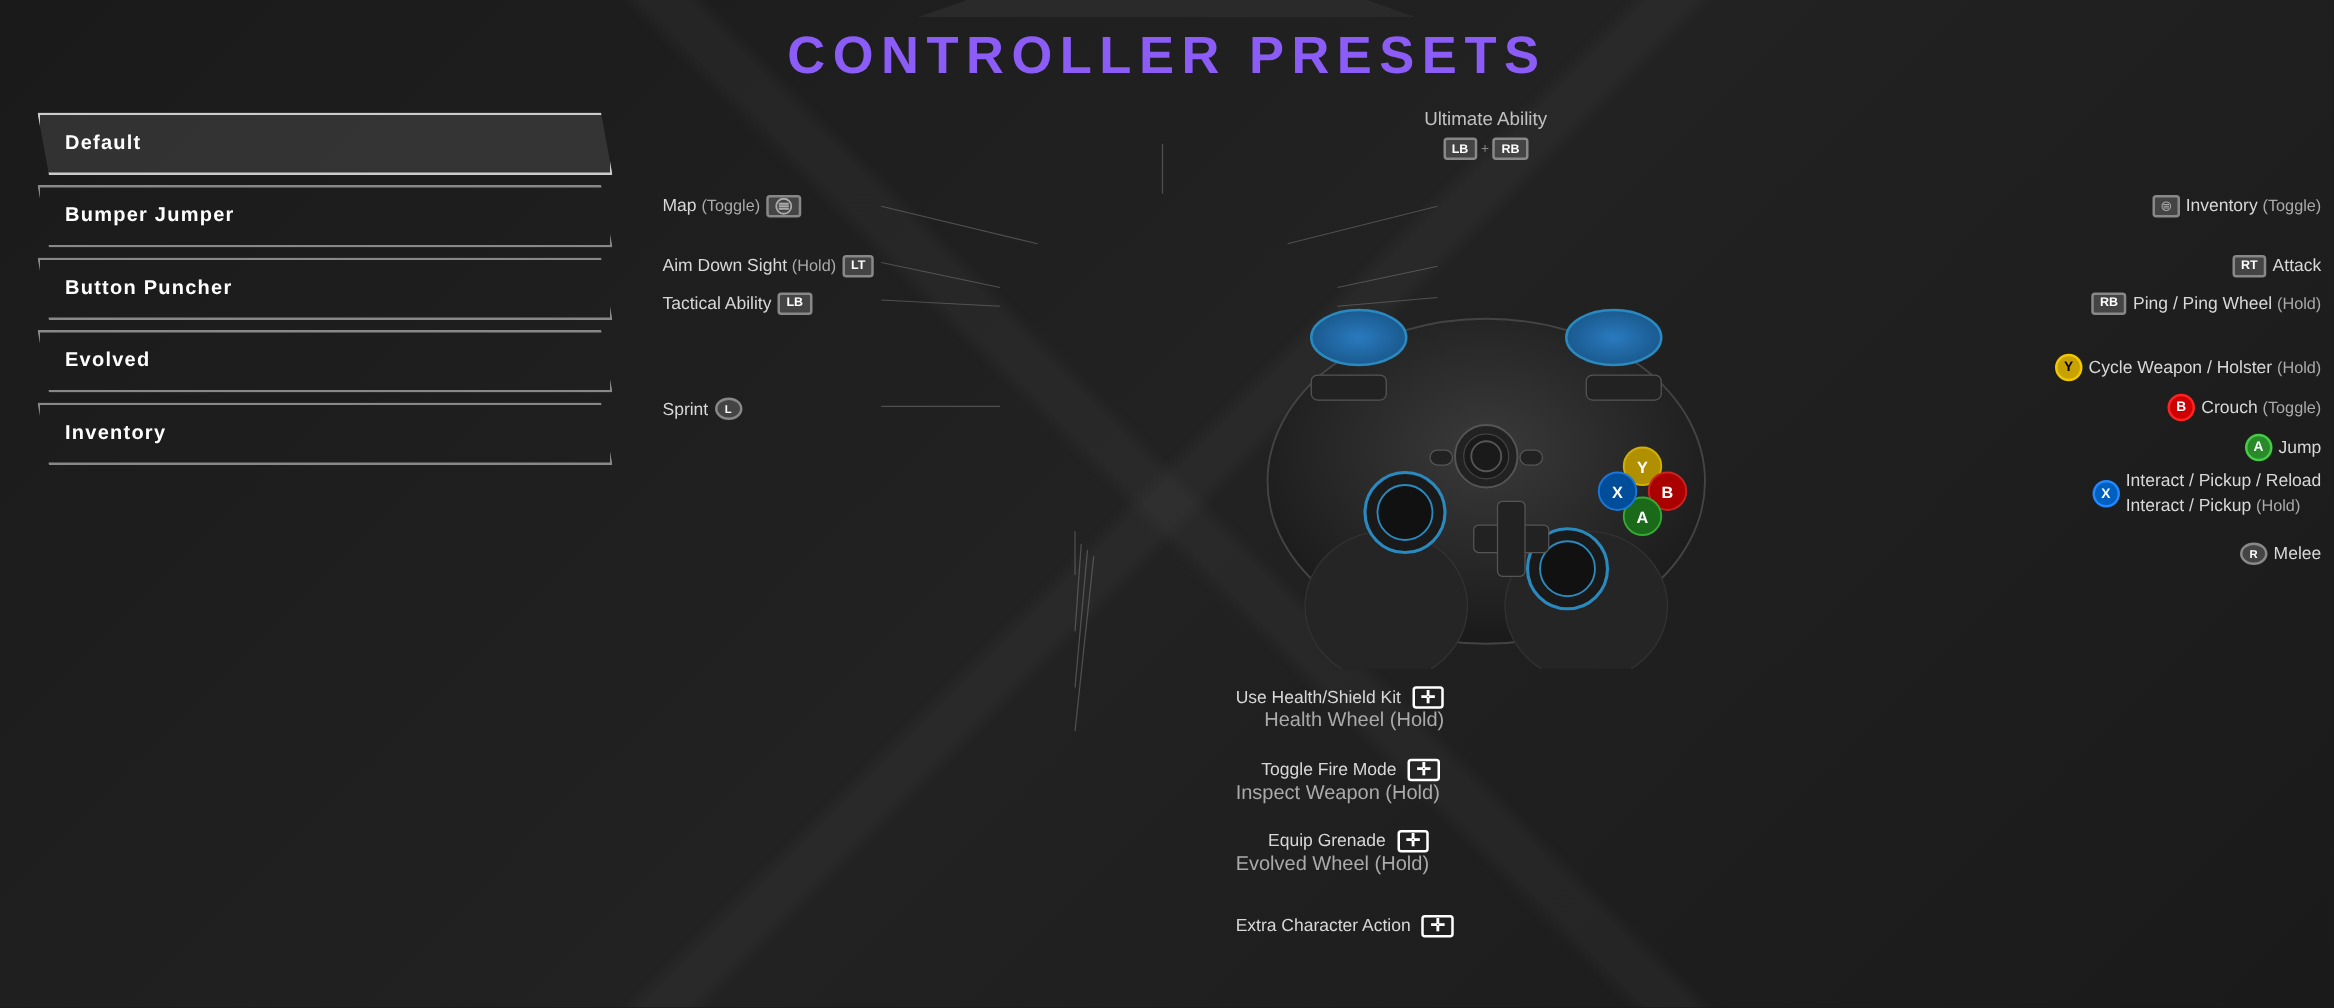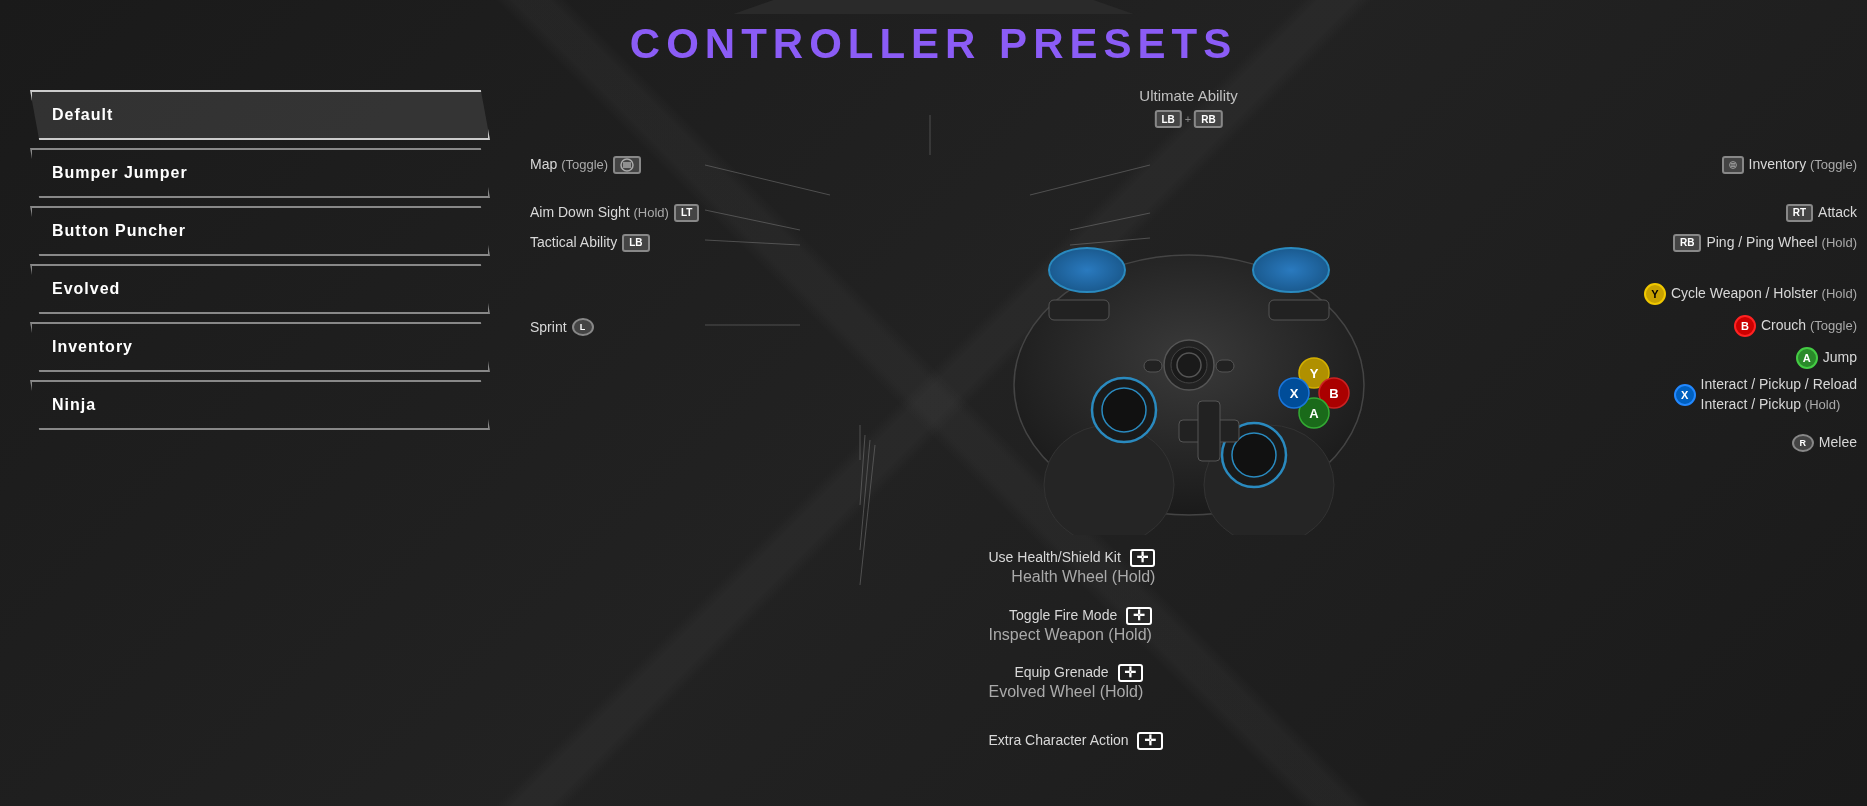--- a/index.html
+++ b/index.html
@@ -193,21 +193,20 @@
   <div class="page-title">
     <h1>CONTROLLER PRESETS</h1>
   </div>
 
   <div class="preset-list">
     <button class="preset-item active">Default</button>
     <button class="preset-item">Bumper Jumper</button>
     <button class="preset-item">Button Puncher</button>
     <button class="preset-item">Evolved</button>
     <button class="preset-item">Inventory</button>
-    <button class="preset-item">Ninja</button>
   </div>
 
   <div class="layout">
 
     <svg class="lines">
 
       <line x1="195" y1="90" x2="320" y2="120" stroke="rgba(150,150,150,0.4)" stroke-width="1"></line>
 
       <line x1="195" y1="135" x2="290" y2="155" stroke="rgba(150,150,150,0.4)" stroke-width="1"></line>
 

